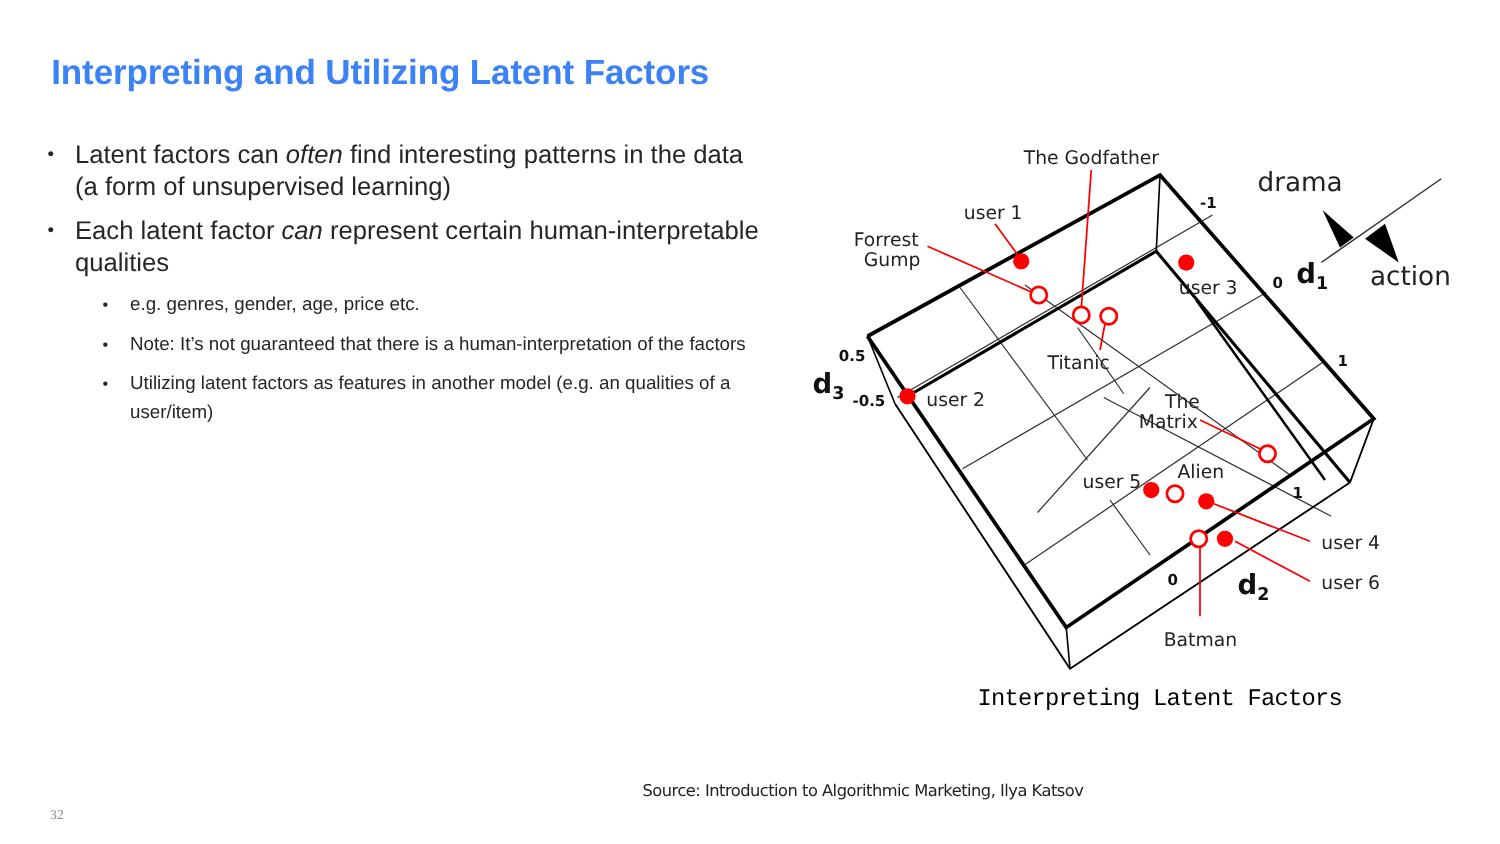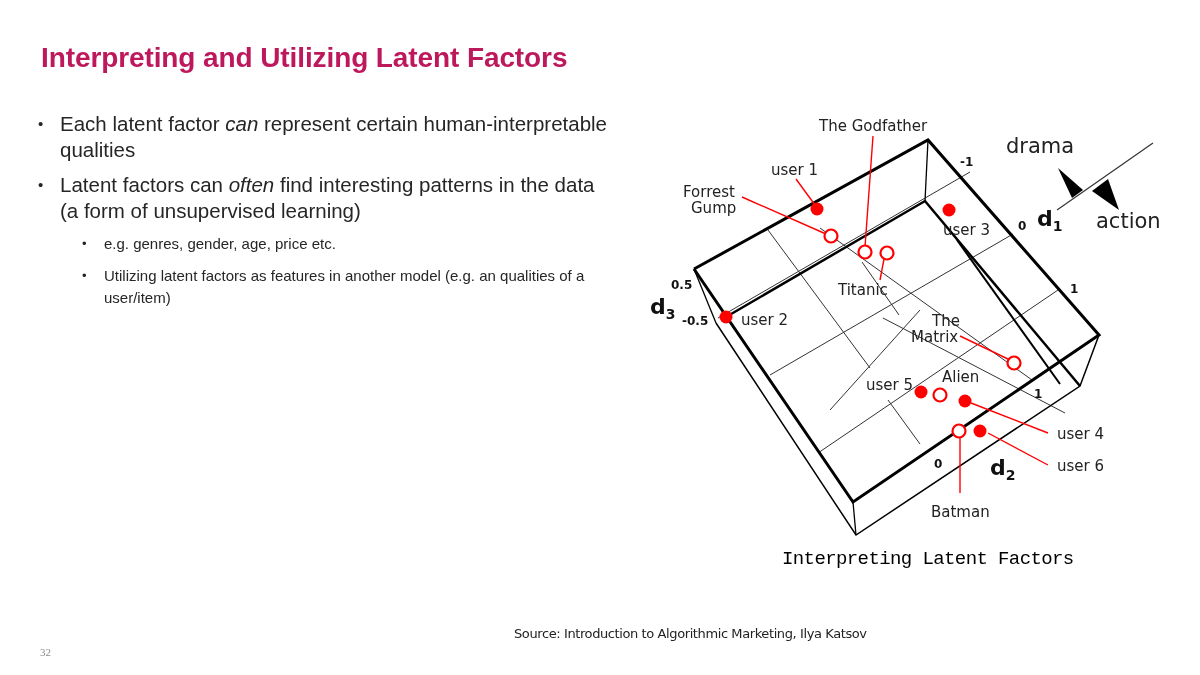--- a/index.html
+++ b/index.html
@@ -1,17 +1,17 @@
 <!DOCTYPE html>
 <html><head>
 <meta charset="utf-8">
 <style>
   html, body { margin:0; padding:0; background:#ffffff; }
   body { width:1200px; height:675px; position:relative; overflow:hidden; font-family:"Liberation Sans", sans-serif; }
-  .title { position:absolute; left:41px; top:42px; font-size:28px; font-weight:bold; color:#be185d; white-space:nowrap; letter-spacing:-0.1px; }
+  .title { position:absolute; left:41px; top:42px; font-size:28px; font-weight:bold; color:#3b82f6; white-space:nowrap; letter-spacing:-0.1px; }
   .bullets { position:absolute; left:38px; top:111px; width:580px; color:#262626; }
   .b1 { position:relative; padding-left:22px; font-size:20.5px; line-height:26px; margin-bottom:9px; }
   .b1::before { content:"•"; position:absolute; left:0; top:0; font-size:15px; }
   .b2 { position:relative; margin-left:44px; padding-left:22px; font-size:15px; line-height:22.5px; margin-bottom:9px; }
   .b2::before { content:"•"; position:absolute; left:0; top:0; font-size:13px; }
   .diagram { position:absolute; left:0; top:0; width:1200px; height:675px; }
   .dlabel { font-family:"DejaVu Sans", sans-serif; font-size:15px; fill:#222; }
   .tick { font-family:"DejaVu Sans", sans-serif; font-size:12px; font-weight:bold; fill:#111; }
   .axis { font-family:"DejaVu Sans", sans-serif; font-size:22px; font-weight:bold; fill:#111; }
   .axsub { font-size:14px; }
@@ -19,23 +19,24 @@
   .caption { position:absolute; left:782px; top:548px; font-size:19px; color:#000; font-family:Liberation Mono, monospace; letter-spacing:-0.6px; }
   .pageno { position:absolute; left:40px; top:646px; font-size:11px; color:#8c8c8c;font-family:Liberation Serif, serif; }
   .source { position:absolute; left:514px; top:626px; font-size:13px; color:#222; font-family:"DejaVu Sans", sans-serif; letter-spacing:-0.4px; }
 </style>
 </head>
 <body>
 
 <div class="title">Interpreting and Utilizing Latent Factors</div>
 
 <div class="bullets">
+  <div class="b1"><span>Latent factors can </span><i>often</i><span> find interesting patterns in the data (a form of unsupervised learning)</span></div>
   <div class="b1"><span>Each latent factor </span><i>can</i><span> represent certain human-interpretable qualities</span></div>
-  <div class="b1"><span>Latent factors can </span><i>often</i><span> find interesting patterns in the data (a form of unsupervised learning)</span></div>
   <div class="b2">e.g. genres, gender, age, price etc.</div>
+  <div class="b2">Note: It’s not guaranteed that there is a human-interpretation of the factors</div>
   <div class="b2">Utilizing latent factors as features in another model (e.g. an qualities of a user/item)</div>
 </div>
 
 <svg class="diagram" viewBox="0 0 1200 675" xmlns="http://www.w3.org/2000/svg">
 
   <g stroke="#333" stroke-width="1" fill="none">
     <line x1="718" y1="318" x2="970" y2="172"></line>
     <line x1="768" y1="230" x2="870" y2="368"></line>
     <line x1="820" y1="228" x2="1032" y2="380"></line>
     <line x1="770" y1="375" x2="1013" y2="234"></line>

